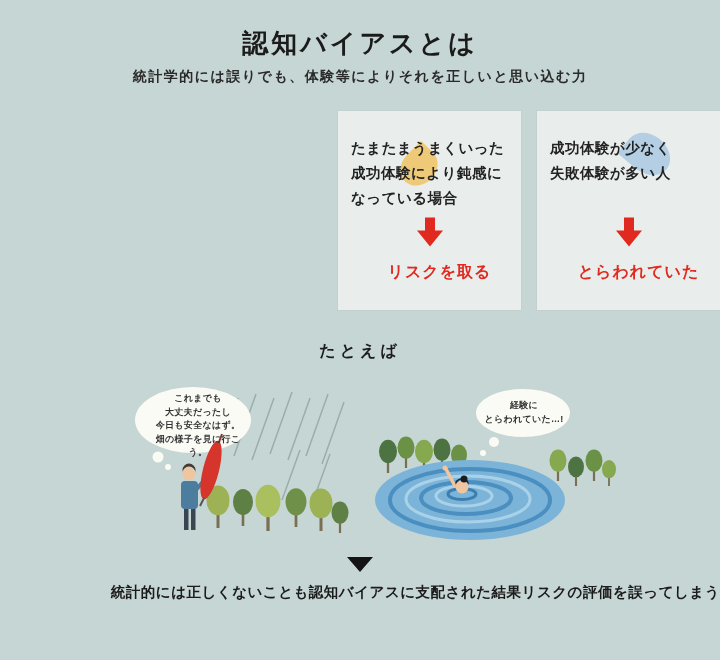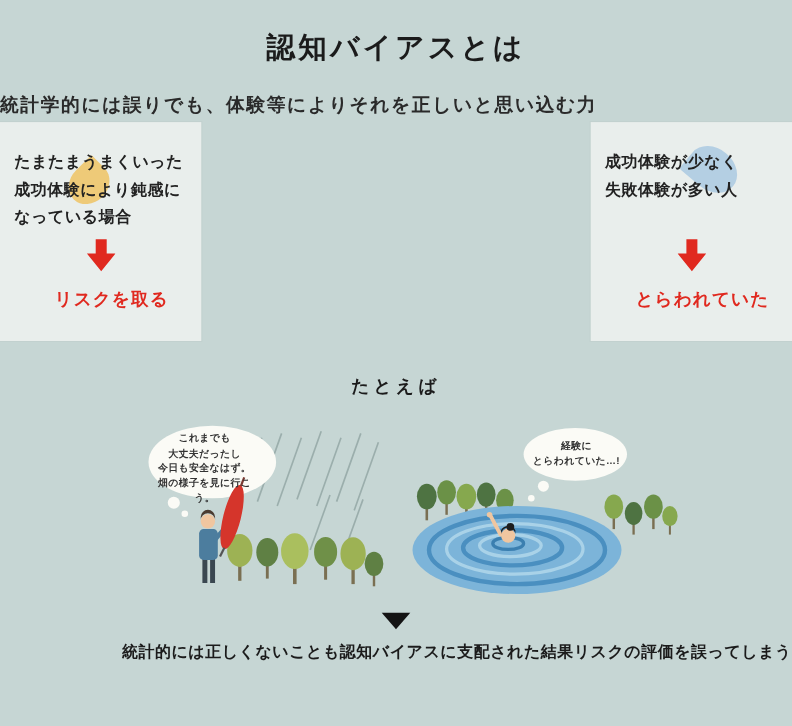--- a/index.html
+++ b/index.html
@@ -2,45 +2,45 @@
 <html><head>
 <meta charset="utf-8">
 <style>
   * { margin:0; padding:0; box-sizing:border-box; }
   html,body { width:720px; }
   body { font-family:"Liberation Sans","DejaVu Sans",sans-serif; background:#c6d6d4; }
   .canvas { position:relative; width:720px; height:660px; background:#c6d6d4; overflow:hidden; }
 
   .title { position:absolute; top:26px; left:0; width:100%; text-align:center;
            font-size:26px; font-weight:bold; letter-spacing:3px; color:#1b1b1b; }
-  .subtitle { position:absolute; top:68px; left:0; width:100%; text-align:left;
-              font-size:17px; font-weight:600; letter-spacing:1.5px; color:#2a2a2a;margin-top:16px; }
+  .subtitle { position:absolute; top:68px; left:0; width:100%; text-align:center;
+              font-size:14px; font-weight:600; letter-spacing:1.5px; color:#2a2a2a; }
 
   .cards { position:absolute; top:111px; left:0; width:100%;
-           display:flex; justify-content:space-between; gap:16px;border-radius:13px; }
+           display:flex; justify-content:flex-end; gap:16px;border-radius:13px; }
   .card { position:relative; width:183px; height:199px; background:#e9eeec;
           padding:25px 13px 0; box-shadow:0 0 0 1px rgba(0,0,0,0.02); }
   .card-text { position:relative; z-index:2; font-size:14.5px; font-weight:bold;
                line-height:1.72; letter-spacing:0.5px; color:#222; white-space:pre-line; }
   .drop { position:absolute; z-index:1; }
   .drop-yellow { left:64px; top:36px; width:34px; height:40px; background:#eec364;
                  border-radius:4% 50% 50% 50%; transform:rotate(45deg); opacity:.85; }
   .drop-blue { left:87px; top:24px; width:48px; height:38px; background:#aecbe2;
                border-radius:50% 50% 50% 6%; transform:rotate(40deg); opacity:.9; }
   .arrow-wrap { position:absolute; top:106px; left:0; width:100%; text-align:center; z-index:2; }
   .result { position:absolute; top:151px; left:0; width:100%; text-align:center; z-index:2;
             font-size:16px; font-weight:bold; letter-spacing:1px; color:#e0291f;padding-left:20px; }
 
   .example-heading { position:absolute; top:341px; left:0; width:100%; text-align:center;
                      font-size:16px; font-weight:bold; letter-spacing:4px; color:#1b1b1b; }
 
   .illustration { position:absolute; top:380px; left:0; width:720px; height:175px; }
   .bubble-text { position:absolute; z-index:3; font-size:9px; font-weight:bold; line-height:1.5;
                  text-align:center; color:#333; white-space:pre-line; letter-spacing:0.3px; }
-  .bubble-text-left { left:136px; top:12px; width:100px; }
+  .bubble-text-left { left:148px; top:12px; width:100px; }
   .bubble-text-right { left:480px; top:19px; width:88px; }
 
   .triangle-down { position:absolute; top:557px; left:50%; transform:translateX(-50%);
                    width:0; height:0; border-left:13px solid transparent;
                    border-right:13px solid transparent; border-top:15px solid #141414; }
   .conclusion { position:absolute; top:583px; left:0; width:100%; text-align:right;
                 font-size:14.5px; font-weight:bold; letter-spacing:0.5px; color:#1b1b1b; }
 </style>
 </head>
 <body>

